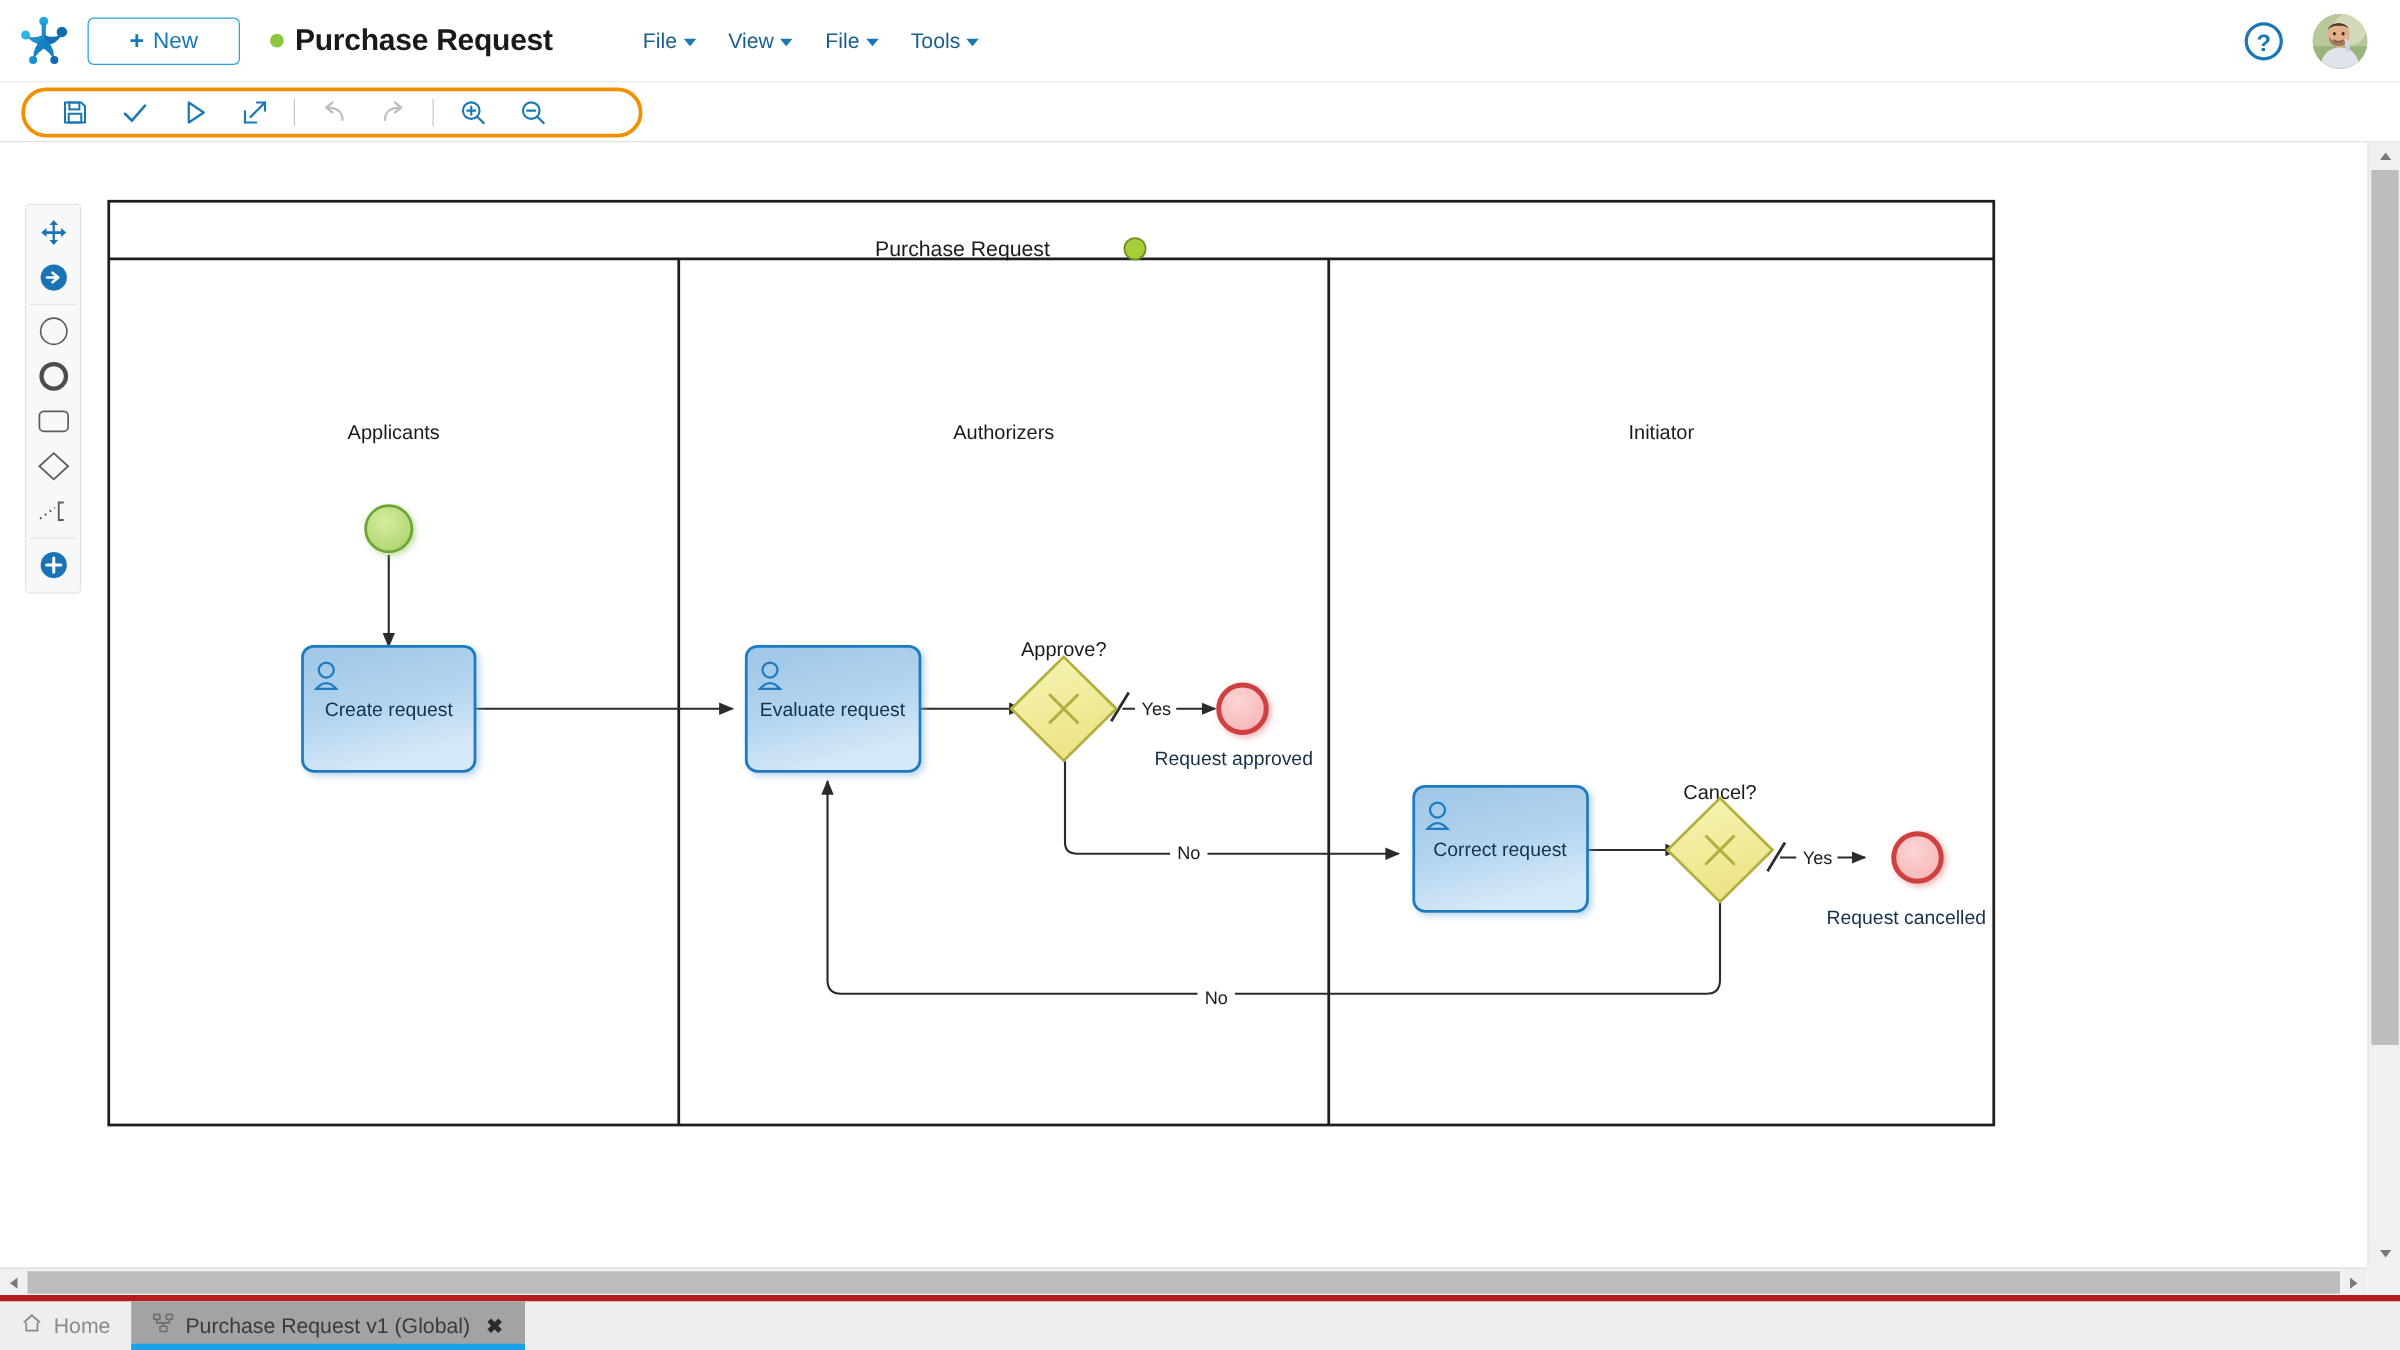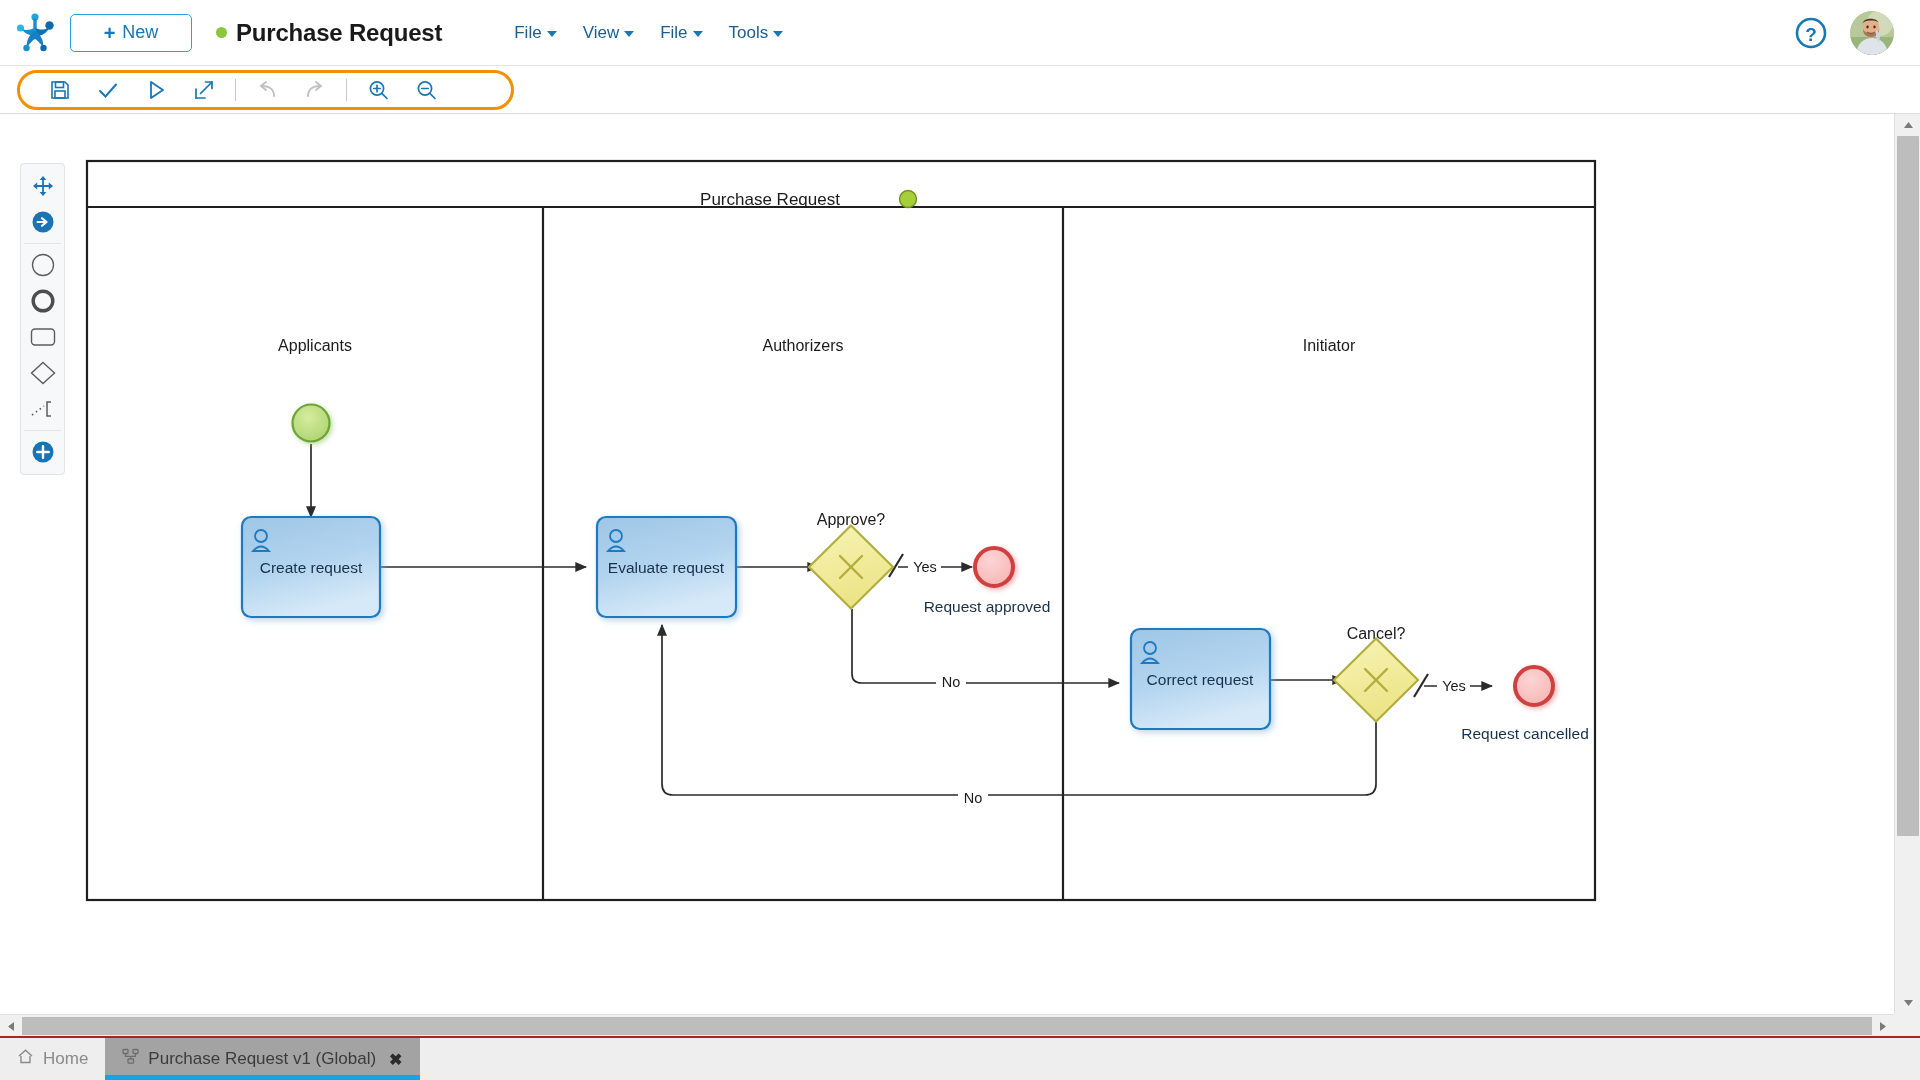--- a/index.html
+++ b/index.html
@@ -68,21 +68,21 @@
   .vthumb { position:absolute; left:2px; top:22px; width:22px; height:700px; background:#bdbdbd; border-radius:1px; cursor:pointer;}
   .hscroll { position:absolute; left:0; bottom:44px; height:22px; width:1894px; background:#f0f0f0; border-top:1px solid #e0e0e0;}
   .hscroll .arrow-l, .hscroll .arrow-r { position:absolute; top:0; width:22px;height:22px;display:flex;align-items:center;justify-content:center;cursor:pointer;}
   .hscroll .arrow-l { left:0;} .hscroll .arrow-r { right:0; }
   .hthumb { position:absolute; left:22px; top:2px; width:1850px; height:18px; background:#bdbdbd; cursor:pointer;}
   .corner-box { position:absolute; right:0; bottom:44px; width:26px;height:22px;background:#f0f0f0;}
 
   
   .tabbar {
     position:absolute; left:0; bottom:0; width:1920px; height:44px;
-    background:#eeeeee; border-top:2px solid #b91c1c;
+    background:#eeeeee; border-top:5px solid #b91c1c;
     display:flex; align-items:stretch;
   }
   .tab {
     display:flex; align-items:center; gap:9px; padding:0 17px; cursor:pointer;
     font-size:17px; color:#636363; position:relative; background:transparent;
   }
   .tab.home { color:#8a8a8a; }
   .tab.active { background:#a3a3a3; color:#3b3b3b; }
   .tab.active::after { content:""; position:absolute; left:0; bottom:0; width:100%; height:5px; background:#18a3e8; }
   .tab .closex { font-size:16px; color:#2b2b2b; font-weight:bold; margin-left:4px; }

